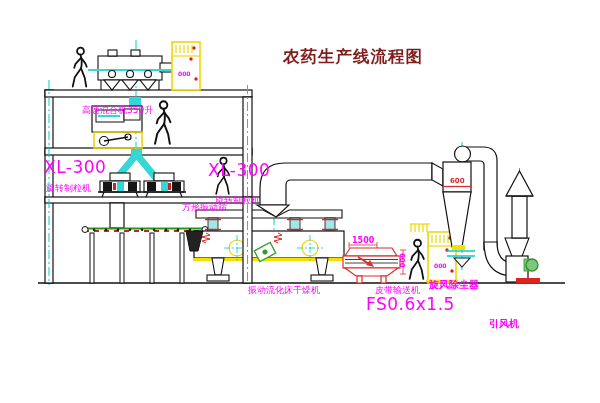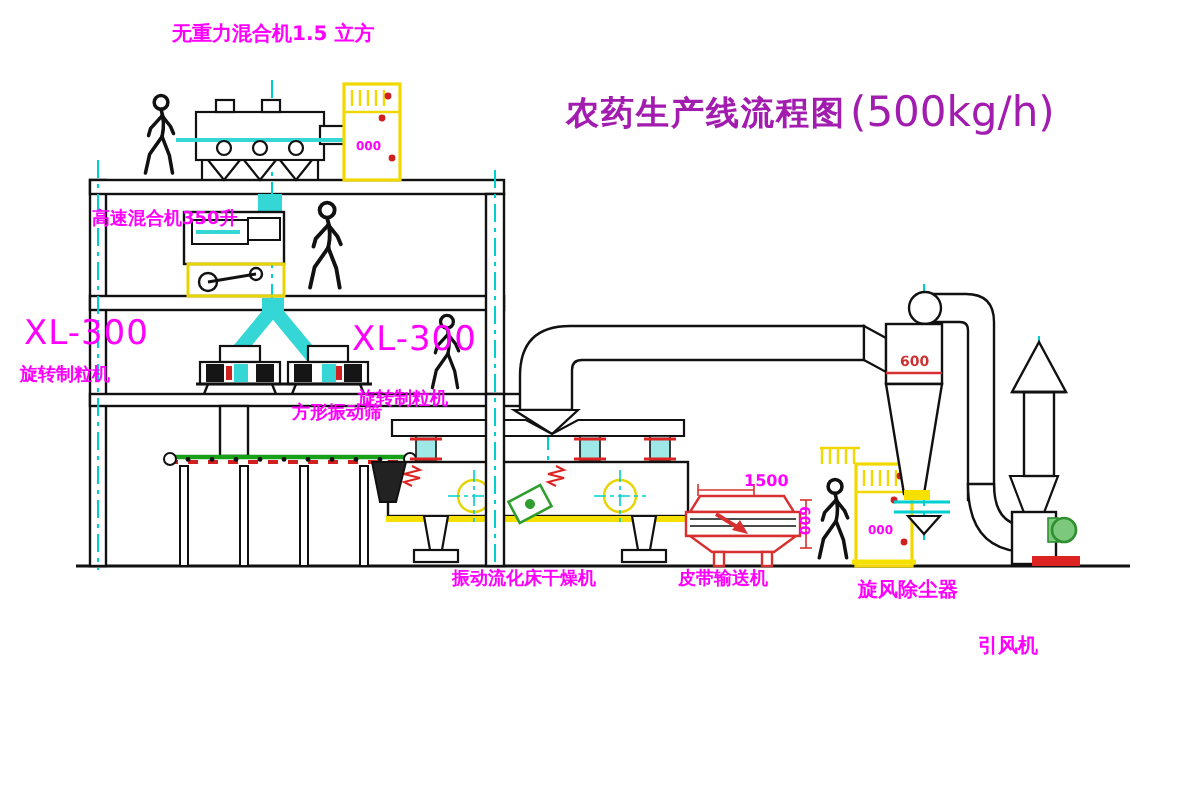--- a/index.html
+++ b/index.html
@@ -6,24 +6,24 @@
   #stage{
     position:relative;width:600px;height:403px;background:#ffffff;overflow:hidden;
     font-family:"DejaVu Sans",sans-serif;
   }
   #stage svg{position:absolute;left:0;top:0;}
   .lbl{position:absolute;white-space:nowrap;line-height:1;color:#ff00ff;font-weight:600;}
   .lbl.red{color:#cc3333;}
   .s6{font-size:6px;}
   .s7{font-size:7px;}
   .s8{font-size:8px;}
-  .s9{font-size:9px;font-weight:700;}
+  .s9{font-size:9px;font-weight:400;padding-left:36px;}
   .s10{font-size:10px;font-weight:700;}
-  .s17{font-size:17px;font-weight:500;letter-spacing:0.5px;}
-  .title-wrap{position:absolute;left:283px;top:46px;display:flex;align-items:flex-start;color:#a21caf;}
+  .s17{font-size:17px;font-weight:500;letter-spacing:0.5px;margin-left:32px;}
+  .title-wrap{position:absolute;left:283px;top:46px;display:flex;align-items:flex-start;color:#7f1d1d;}
   .title-cn{font-size:16.5px;font-weight:700;letter-spacing:1px;}
   .title-cap{font-size:21px;font-weight:400;margin-left:2px;margin-top:-2px;}
   .rot90{transform:rotate(90deg);transform-origin:left top;}
 </style>
 </head>
 <body>
 
 <div id="stage">
 
 <svg width="600" height="403" viewBox="0 0 600 403">
@@ -281,40 +281,39 @@
   </g>
   <g fill="#fff" stroke="#111" stroke-width="1.2">
     <rect x="512" y="196" width="15" height="42"></rect>
     <polygon points="506,196 533,196 519.5,171"></polygon>
     <line x1="506" y1="196" x2="533" y2="196"></line>
   </g>
 </svg>
 
 <div class="title-wrap">
   <span class="title-cn">农药生产线流程图</span>
-  <span class="title-cap">(500kg/h)</span>
 </div>
 
-<div class="lbl s10" style="left:86px;top:13px;">无重力混合机1.5 立方</div>
 <div class="lbl s9" style="left:46px;top:106px;">高速混合机350升</div>
 
 <div class="lbl s17" style="left:12px;top:159px;">XL-300</div>
 <div class="lbl s9" style="left:10px;top:184px;">旋转制粒机</div>
 <div class="lbl s17" style="left:176px;top:162px;">XL-300</div>
 <div class="lbl s9" style="left:179px;top:196px;">旋转制粒机</div>
 
 <div class="lbl s9" style="left:146px;top:203px;">方形振动筛</div>
 
-<div class="lbl s9" style="left:226px;top:286px;">振动流化床干燥机</div>
+<div class="lbl s9" style="left:212px;top:286px;">振动流化床干燥机</div>
 
 <div class="lbl s9" style="left:339px;top:286px;">皮带输送机</div>
-<div class="lbl s8" style="left:352px;top:237px;margin-left:20px;">1500</div>
+<div class="lbl s17" style="left:334px;top:296px;">FS0.6x1.5</div>
+<div class="lbl s8" style="left:352px;top:237px;">1500</div>
 <div class="lbl s7 rot90" style="left:405px;top:253px;">600</div>
 
-<div class="lbl s10" style="left:429px;top:291px;">旋风除尘器</div>
+<div class="lbl s10" style="left:429px;top:280px;">旋风除尘器</div>
 <div class="lbl s7 red" style="left:450px;top:178px;">600</div>
 
 <div class="lbl s10" style="left:489px;top:291px;margin-top:28px;">引风机</div>
 
 <div class="lbl s6" style="left:178px;top:71px;">000</div>
 <div class="lbl s6" style="left:434px;top:263px;">000</div>
 
 </div>
 
 </body></html>

